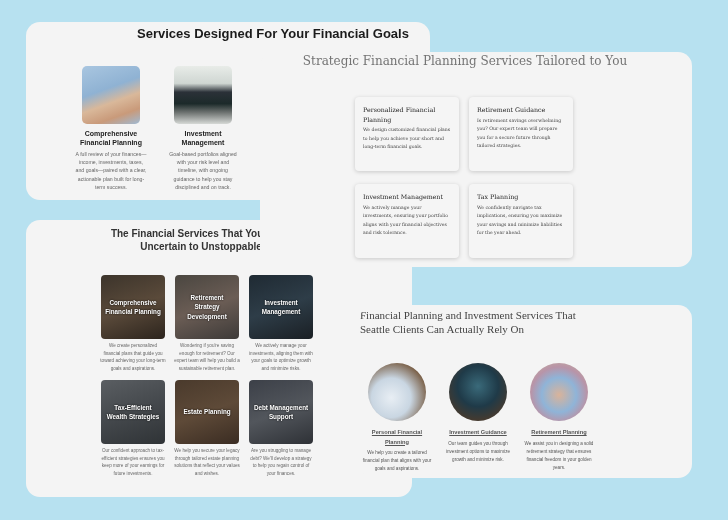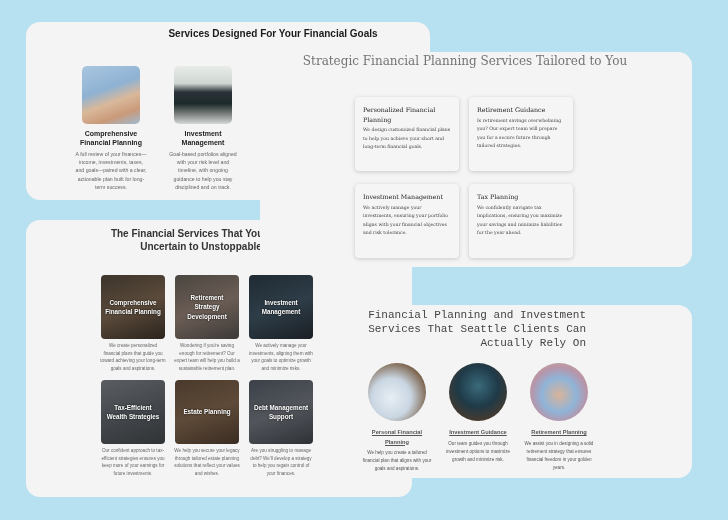--- a/index.html
+++ b/index.html
@@ -1,20 +1,20 @@
 <!DOCTYPE html>
 <html><head>
 <meta charset="utf-8">
 <style>
   html, body { margin:0; padding:0; }
   body { width:728px; height:520px; background:#b7e1f0; position:relative; overflow:hidden; font-family:"Liberation Sans", sans-serif; color:#222; }
   .panel { position:absolute; background:#f4f4f4; border-radius:14px; overflow:hidden; }
   
   #p1 { left:26px; top:22px; width:404px; height:178px; z-index:1; }
-  #p1 .title { position:absolute; left:0; top:4px; width:100%; text-align:center; font-weight:bold; font-size:10px; line-height:15px; color:#1b1b1b; padding-left:90px; box-sizing:border-box; }
+  #p1 .title { position:absolute; left:0; top:4px; width:100%; text-align:center; font-weight:bold; font-size:13px; line-height:15px; color:#1b1b1b; padding-left:90px; box-sizing:border-box; }
   #p1 .items { position:absolute; left:50px; top:44px; display:flex; gap:22px; }
   #p1 .item { width:70px; text-align:center; }
   #p1 .img { width:58px; height:58px; border-radius:5px; margin:0 auto; }
   #p1 .ititle { font-size:7px; font-weight:bold; margin-top:6px; line-height:8.5px; color:#222; }
   #p1 .idesc { font-size:5.2px; color:#666; line-height:8.2px; margin-top:3px; width:72px; margin-left:-1px; }
   
   #p2 { left:260px; top:52px; width:432px; height:215px; z-index:3; }
   #p2 .title { position:absolute; left:0; width:410px; top:2px; text-align:center; font-family:"DejaVu Serif", serif; font-size:12px; line-height:14px; color:#737373; }
   #p2 .card { position:absolute; width:104px; height:74px; background:#f5f5f5; border-radius:4px; box-shadow:0 1px 4px rgba(0,0,0,0.18); padding:8px 8px; box-sizing:border-box; }
   #p2 .ctitle { font-family:"DejaVu Serif", serif; font-size:6.3px; color:#222; line-height:9.5px; }
@@ -22,21 +22,21 @@
   
   #p3 { left:26px; top:220px; width:386px; height:277px; z-index:2; }
   #p3 .title { position:absolute; left:80px; top:8px; width:190px; text-align:center; font-weight:bold; font-size:10px; line-height:12.5px; color:#333; }
   #p3 .grid { position:absolute; left:75px; top:55px; display:grid; grid-template-columns:64px 64px 64px; column-gap:10px; row-gap:8px; }
   #p3 .cell { width:64px; text-align:center; }
   #p3 .tile { width:64px; height:64px; border-radius:4px; position:relative; display:flex; align-items:center; justify-content:center; }
   #p3 .tile span { color:#fff; font-weight:bold; font-size:6.3px; line-height:9.5px; text-shadow:0 0 2px #000; padding:0 4px; }
   #p3 .tdesc { font-size:4.6px; color:#666; line-height:7.5px; margin-top:3px; width:66px; margin-left:-1px; }
   
   #p4 { left:360px; top:305px; width:332px; height:173px; z-index:4; }
-  #p4 .title { position:absolute; left:0; top:3px; width:226px; text-align:right; font-family:Liberation Mono, monospace; font-size:11px; line-height:14px; color:#444; }
+  #p4 .title { position:absolute; left:0; top:3px; width:226px; text-align:left; font-family:Liberation Serif, serif; font-size:11px; line-height:14px; color:#444; }
   #p4 .items { position:absolute; left:7px; top:58px; display:flex; gap:21px; }
   #p4 .item { width:60px; text-align:center; }
   #p4 .circle { width:58px; height:58px; border-radius:50%; margin:0 auto; }
   #p4 .ititle { font-size:5.7px; font-weight:bold; text-decoration:underline; color:#555; line-height:9.5px; margin-top:7px; }
   #p4 .idesc { font-size:4.6px; color:#555; line-height:8.2px; margin-top:2px; width:74px; margin-left:-7px; }
 </style>
 </head>
 <body>
 
 <div class="panel" id="p1">

